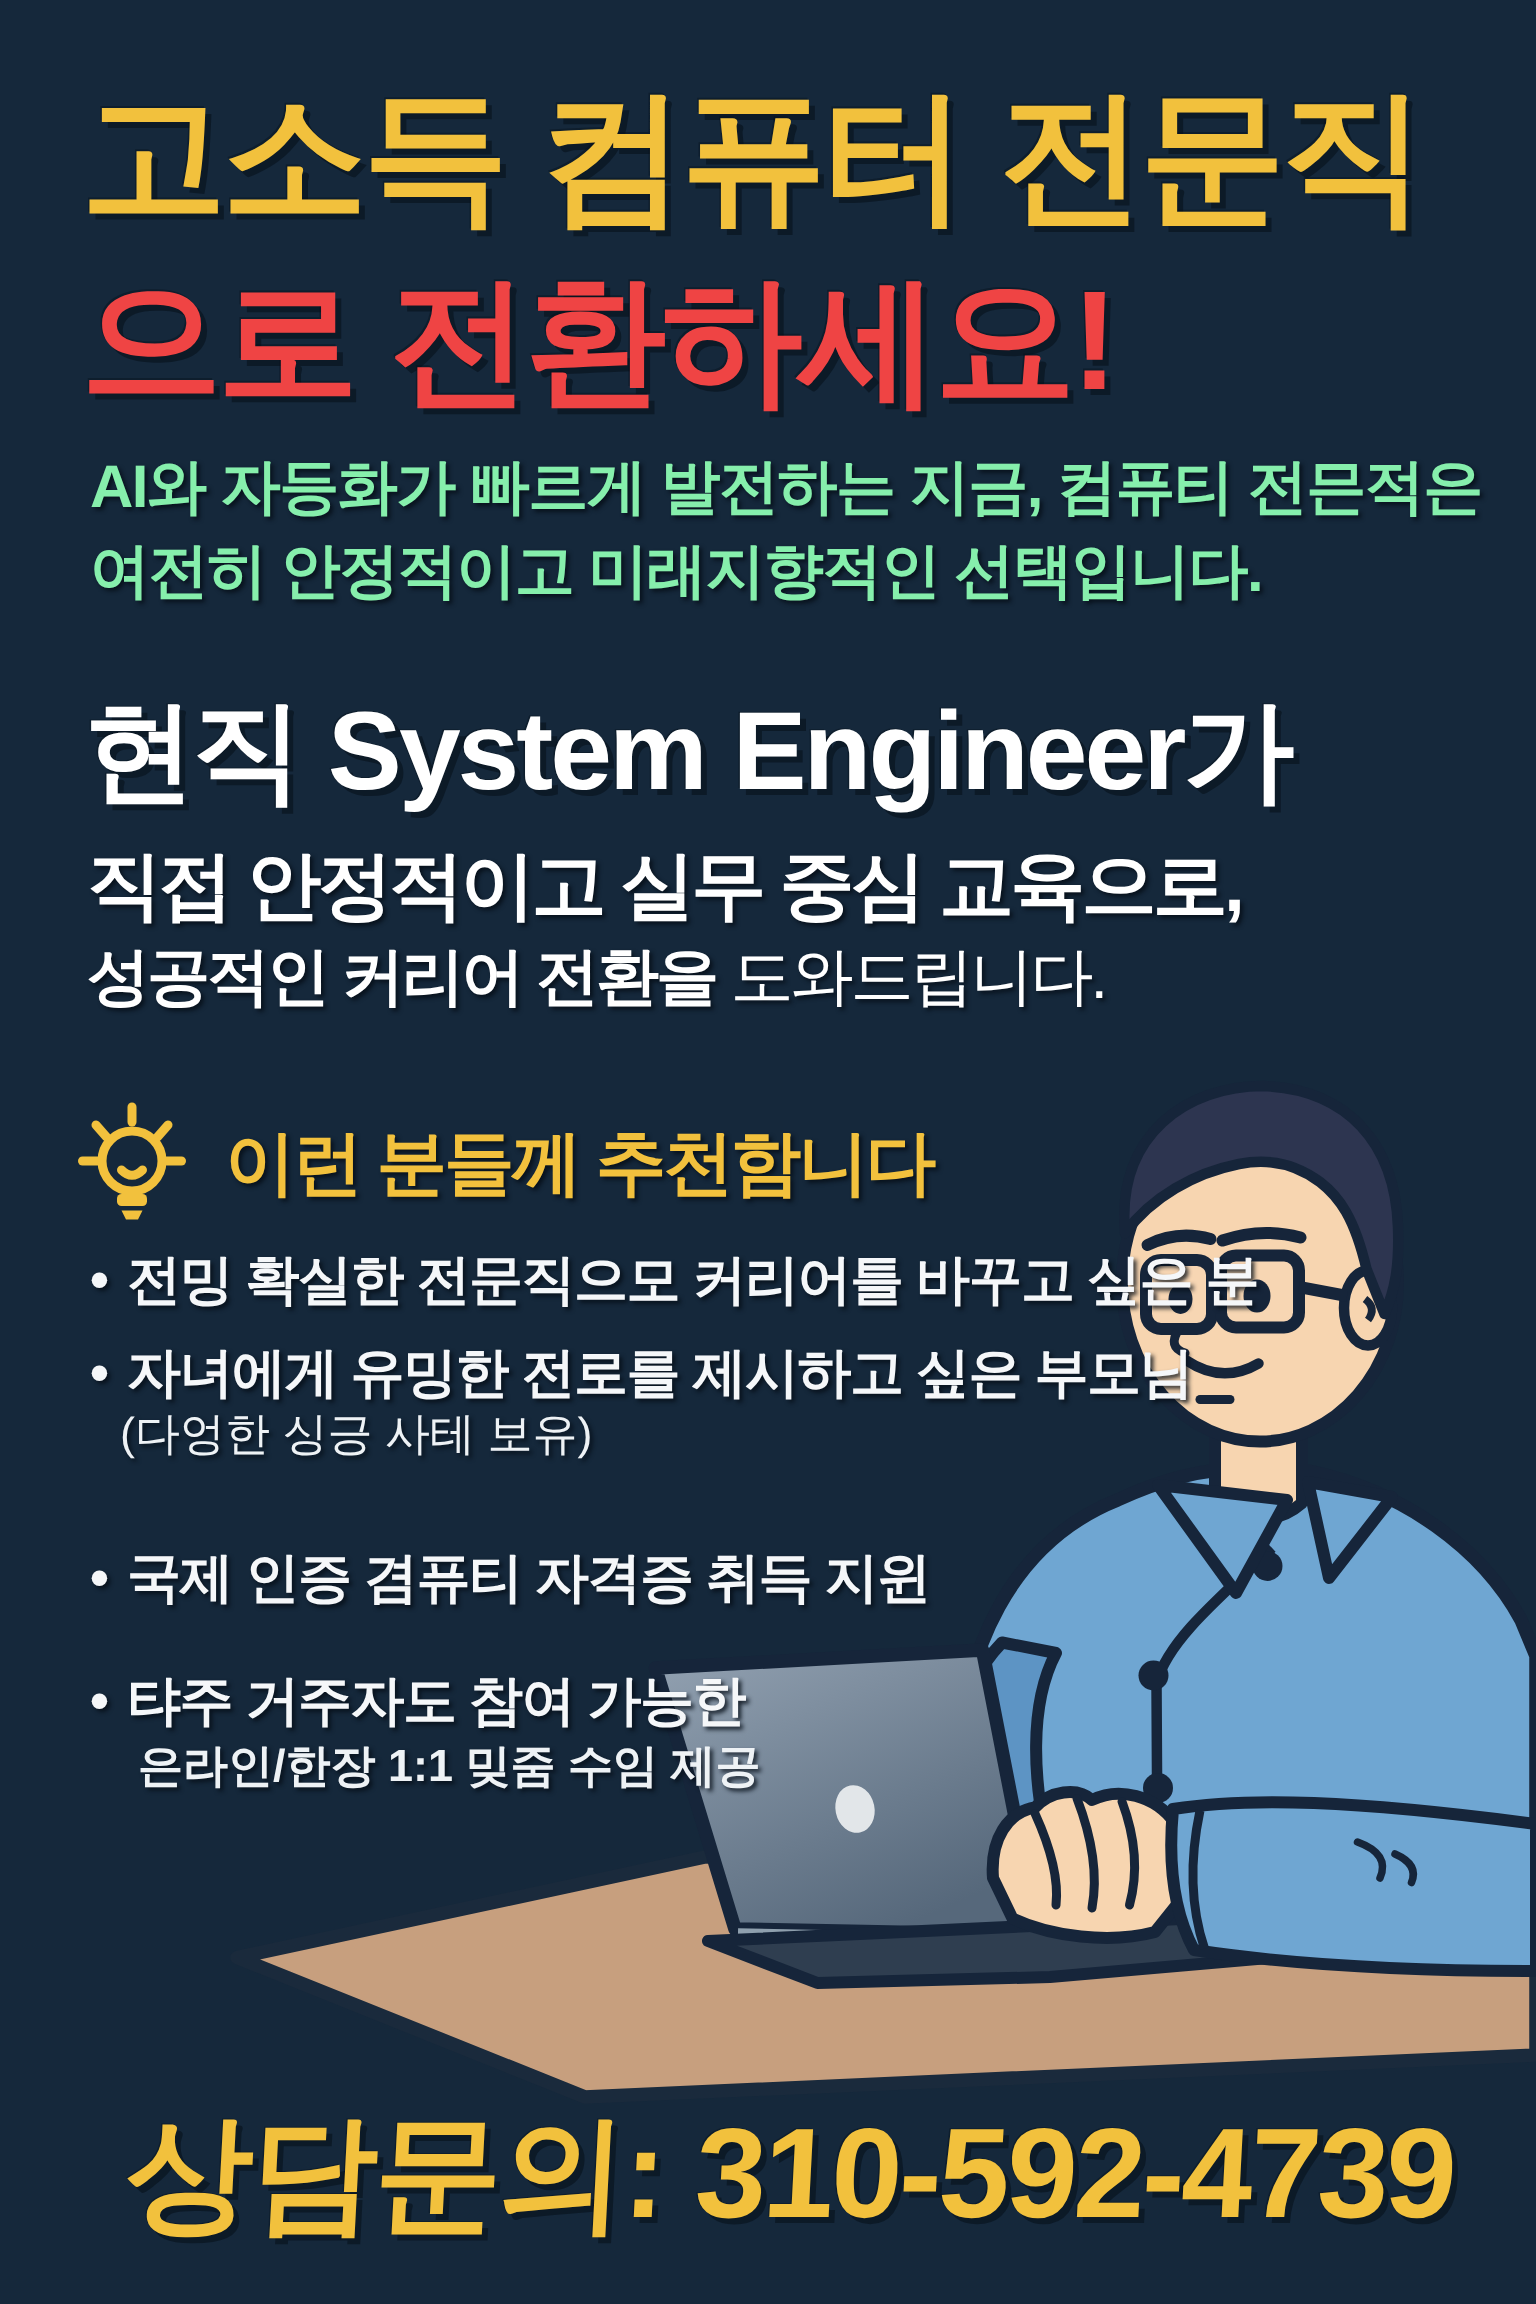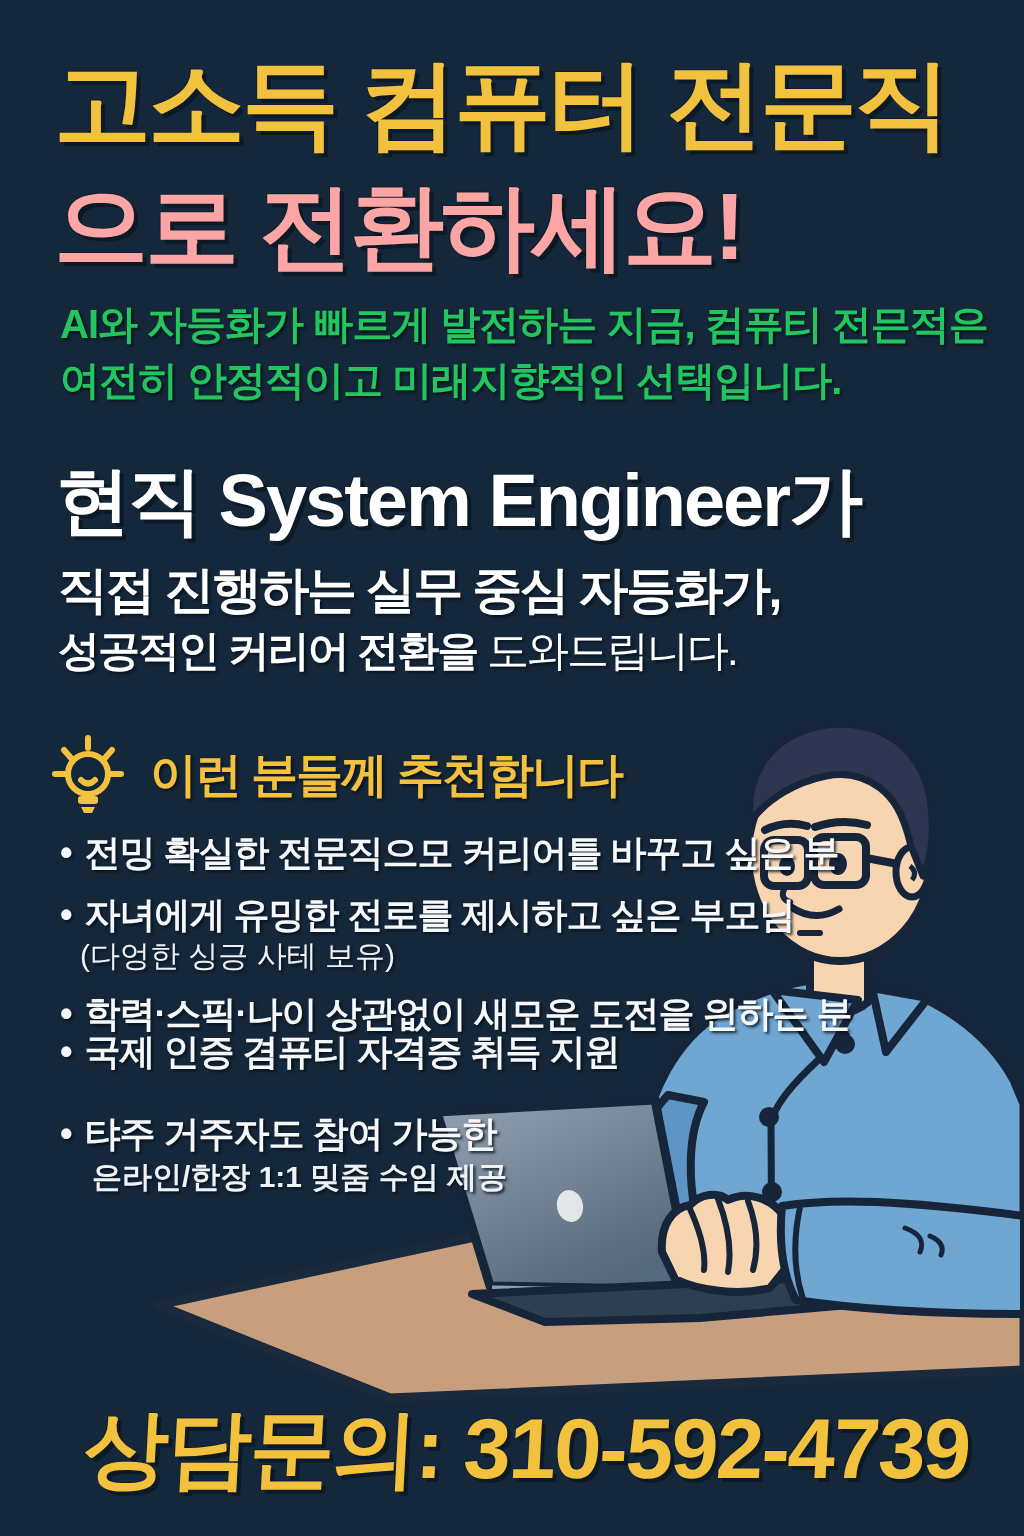--- a/index.html
+++ b/index.html
@@ -7,22 +7,22 @@
     position:relative;width:1024px;height:1536px;overflow:hidden;
     background:#15283b;
     font-family:"Liberation Sans","DejaVu Sans",sans-serif;
     color:#fff;
     padding-left:29px;
   }
   .layer{position:absolute;z-index:2;}
   .shadow-big{text-shadow:4px 4px 0 rgba(6,14,24,.55), -1px -1px 0 rgba(6,14,24,.4);}
   .shadow-sm{text-shadow:2px 2px 3px rgba(6,14,24,.85);}
   .hl-yellow{left:54px;top:40px;font-size:97px;font-weight:900;letter-spacing:-3px;color:#f2c13d;white-space:nowrap;}
-  .hl-white{left:54px;top:164px;font-size:94px;font-weight:900;letter-spacing:-3px;color:#fca5a5;white-space:nowrap;}
-  .intro{left:60px;font-size:40px;font-weight:600;letter-spacing:-1px;color:#22c55e;white-space:nowrap;}
+  .hl-white{left:54px;top:164px;font-size:94px;font-weight:900;letter-spacing:-3px;color:#ef4444;white-space:nowrap;}
+  .intro{left:60px;font-size:40px;font-weight:600;letter-spacing:-1px;color:#86efac;white-space:nowrap;}
   .intro1{top:297px;} .intro2{top:353px;}
   .pitch1{left:56px;top:452px;font-size:74px;font-weight:800;letter-spacing:-2px;white-space:nowrap;}
   .pitch2{left:58px;top:557px;font-size:50px;font-weight:800;letter-spacing:-2.5px;white-space:nowrap;}
   .pitch3{left:58px;top:623px;font-size:42px;font-weight:500;letter-spacing:-2px;white-space:nowrap;}
   .pitch3 .strong{font-weight:800;}
   .rec-head{left:50px;top:732px;display:flex;align-items:center;gap:24px;}
   .rec-title{font-size:47px;font-weight:800;letter-spacing:-2px;color:#f2c13d;white-space:nowrap;}
   .bullet-row{position:absolute;z-index:2;left:60px;font-size:36px;font-weight:700;letter-spacing:-1px;color:#f5f7f9;white-space:nowrap;}
   .bullet-row .dot{margin-right:13px;}
   .bullet-sub{position:absolute;z-index:2;font-weight:500;color:#eef2f5;white-space:nowrap;}
@@ -113,21 +113,21 @@
     </g>
   </svg>
 
   <div class="layer hl-yellow shadow-big">고소득 컴퓨터 전문직</div>
   <div class="layer hl-white shadow-big">으로 전환하세요!</div>
 
   <div class="layer intro intro1 shadow-sm">AI와 자등화가 빠르게 발전하는 지금, 컴퓨티 전믄적은</div>
   <div class="layer intro intro2 shadow-sm">여전히 안정적이고 미래지향적인 선택입니다.</div>
 
   <div class="layer pitch1 shadow-big">현직 System Engineer가</div>
-  <div class="layer pitch2 shadow-sm">직접 진행하는 실무 중심 자등화가,</div>
+  <div class="layer pitch2 shadow-sm">직접 안정적이고 실무 중심 교육으로,</div>
   <div class="layer pitch3 shadow-sm">
     <span class="strong">성공적인 커리어 전환을</span><span> 도와드립니다.</span>
   </div>
 
   <div class="layer rec-head">
     <svg class="bulb" width="76" height="86" viewBox="0 0 76 86" aria-hidden="true">
       <g stroke="#f2c13d" stroke-width="6" stroke-linecap="round" fill="none">
         <line x1="38" y1="6" x2="38" y2="16"></line>
         <line x1="14" y1="18" x2="21" y2="26"></line>
         <line x1="62" y1="18" x2="55" y2="26"></line>
@@ -142,23 +142,20 @@
     <span class="rec-title shadow-sm">이런 분들께 추천함니다</span>
   </div>
 
   <div class="bullet-row b1 shadow-sm">
     <span class="dot">•</span><span>전밍 확실한 전문직으모 커리어틀 바꾸고 싶은 분</span>
   </div>
   <div class="bullet-row b2 shadow-sm">
     <span class="dot">•</span><span>자녀에게 유밍한 전로를 제시하고 싶은 부모님</span>
   </div>
   <div class="bullet-sub b2s shadow-sm">(다엉한 싱긍 사테 보유)</div>
-  <div class="bullet-row b3 shadow-sm">
-    <span class="dot">•</span><span>학력·스픽·나이 상관없이 새모운 도전읕 읜하는 분</span>
-  </div>
   <div class="bullet-row b4 shadow-sm">
     <span class="dot">•</span><span>국제 인증 겸퓨티 자격증 취득 지윈</span>
   </div>
   <div class="bullet-row b5 shadow-sm">
     <span class="dot">•</span><span>탸주 거주자도 참여 가능한</span>
   </div>
   <div class="bullet-sub b5s shadow-sm">은라인/한장 1:1 밎줌 수임 제공</div>
 
   <div class="layer contact shadow-big">
     <span>상담문의:</span>

